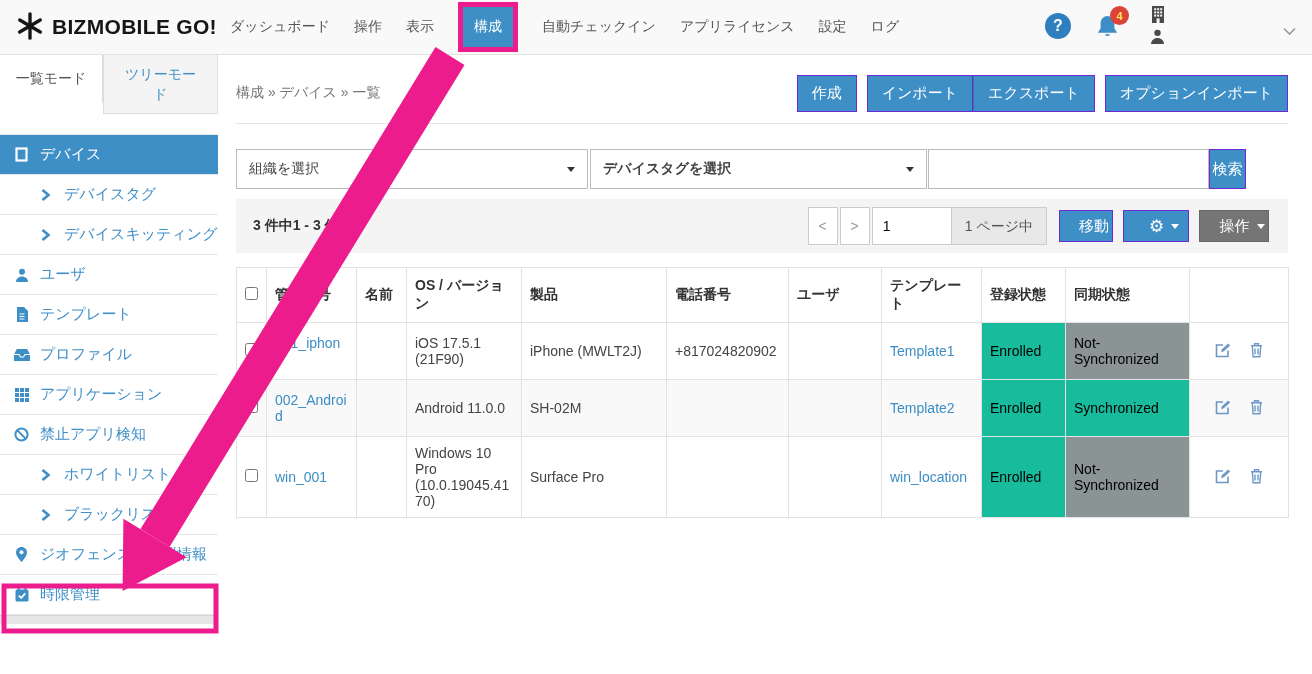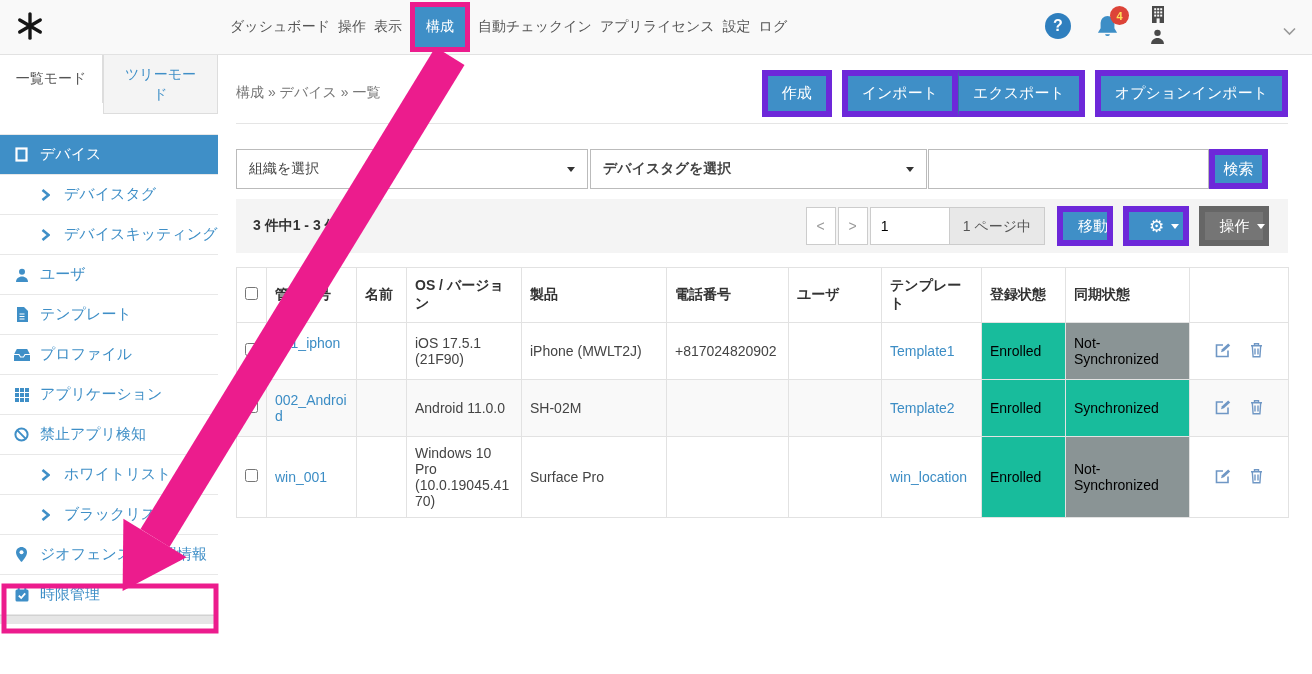--- a/index.html
+++ b/index.html
@@ -11,21 +11,21 @@
   }
 
   
   .header {
     position:absolute; top:0; left:0; width:1312px; height:55px;
     background:#f9f9f9; border-bottom:1px solid #e2e2e2;
     display:flex; align-items:center; z-index:2;
   }
   .logo { display:flex; align-items:center; gap:8px; margin-left:16px; width:208px; }
   .logo-text { font-weight:bold; font-size:21px; color:#161616; letter-spacing:.3px; white-space:nowrap; }
-  .nav { display:flex; align-items:center; gap:8px; margin-left:6px; color:#555; }
+  .nav { display:flex; align-items:center; gap:24px; margin-left:6px; color:#555; }
   .nav-item { cursor:pointer; white-space:nowrap; }
   .nav-item.active {
     background:#3f8fc7; color:#fff; padding:11px 11px;
     border:5px solid #ec1c8d;
   }
   .hdr-ico { position:absolute; top:0; }
   .help-circle {
     left:1045px; top:13px; width:26px; height:26px; border-radius:50%;
     background:#2f7fbe; color:#fff; font-weight:bold; font-size:16px;
     display:flex; align-items:center; justify-content:center; cursor:pointer;
@@ -57,49 +57,49 @@
   .menu-item .mi { width:17px; display:flex; justify-content:center; flex:none; }
   .menu-item.active { background:#3f8fc7; color:#fff; }
   .menu-item.indent { padding-left:37px; }
   .sidebar-bottom { height:9px; background:#e6e6e6; border-top:1px solid #d2d2d2; }
 
   
   .main { position:absolute; left:210px; top:55px; width:1093px; height:619px; background:#fff; padding:0 15px 0 26px; }
   .crumb-row { display:flex; justify-content:space-between; align-items:center; margin-top:18px; height:40px; }
   .breadcrumb { color:#777; }
   .top-btns { display:flex; gap:10px; }
-  .btn { background:#3f8fc7; color:#fff; border:6px solid #6d28d9; font-size:15px;
+  .btn { background:#3f8fc7; color:#fff; border:1px solid #6d28d9; font-size:15px;
          padding:8px 14px; cursor:pointer; font-family:inherit; white-space:nowrap; }
   .btn-group { display:flex; }
   .btn-group .btn + .btn { border-left:1px solid #35779f; }
   .divider { border-bottom:1px solid #e5e5e5; margin-top:10px; }
 
   .filter-row { display:flex; margin-top:25px; height:40px; }
   .select {
     border:1px solid #bbb; background:#fff; display:flex; align-items:center;
     justify-content:space-between; padding:0 12px; color:#444; cursor:pointer;
   }
   .sel1 { width:352px; } .sel2 { width:337px; margin-left:2px;font-weight:bold; }
   .search-input { width:281px; margin-left:1px; border:1px solid #bbb; padding:0 10px; font-size:14px; font-family:inherit; }
-  .btn-search { width:59px; padding:3px 0; text-align:center; }
+  .btn-search { width:37px; padding:3px 0; text-align:center; }
   .caret { display:inline-block; border-left:4px solid transparent; border-right:4px solid transparent; border-top:5px solid currentColor; }
   .select .caret { color:#333; }
 
   .pagination-bar {
     margin-top:10px; background:#f4f4f4; height:54px;
     display:flex; align-items:center; padding:0 19px 0 17px;
   }
   .page-summary { font-weight:bold; color:#333; }
   .pager { margin-left:auto; display:flex; align-items:center; }
   .pg-btn { width:30px; height:38px; background:#fff; border:1px solid #ccc; color:#999;
             display:flex; align-items:center; justify-content:center; cursor:pointer; margin-right:2px; }
   .pg-input { width:80px; height:38px; border:1px solid #ccc; padding:0 10px; font-size:14px; font-family:inherit; }
   .pg-addon { height:38px; background:#e8e8e8; border:1px solid #ccc; border-left:none;
               padding:0 13px; line-height:36px; color:#555; }
-  .btn-sm { height:40px; display:flex; align-items:center; gap:7px; justify-content:center;padding-left:30px; }
+  .btn-sm { height:32px; display:flex; align-items:center; gap:7px; justify-content:center;padding-left:30px; }
   .btn-go { margin-left:12px; width:54px; }
   .btn-gear { margin-left:10px; width:66px; font-size:17px; }
   .btn-ops { margin-left:10px; width:70px; background:#757575; border-color:#666; font-size:15px; }
 
   
   table { margin-top:14px; width:1052px; border-collapse:collapse; table-layout:fixed; }
   th,td { border:1px solid #e2e2e2; padding:8px; vertical-align:middle; text-align:left;
           word-wrap:break-word; overflow-wrap:break-word; }
   thead th { font-weight:bold; color:#333; height:55px; background:#fff; }
   tbody td { height:57px; color:#444; }
@@ -121,20 +121,21 @@
   <div class="logo">
     <span>
       <svg width="28" height="28" viewBox="0 0 30 30">
           <g stroke="#161616" stroke-width="3.6" stroke-linecap="round">
         <line x1="15" y1="2" x2="15" y2="28"></line>
             <line x1="4" y1="8.5" x2="26" y2="21.5"></line>
             <line x1="26" y1="8.5" x2="4" y2="21.5"></line>
       </g>
         </svg>
     </span>
+    <span class="logo-text">BIZMOBILE GO!</span>
   </div>
   <div class="nav">
     <span class="nav-item">ダッシュボード</span>
     <span class="nav-item">操作</span>
     <span class="nav-item">表示</span>
     <span class="nav-item active">構成</span>
     <span class="nav-item">自動チェックイン</span>
     <span class="nav-item">アプリライセンス</span>
     <span class="nav-item">設定</span>
     <span class="nav-item">ログ</span>

